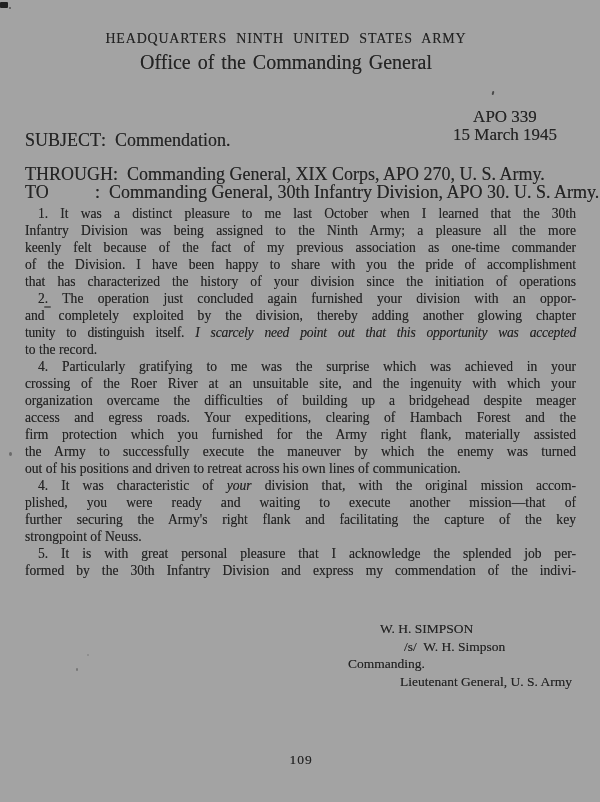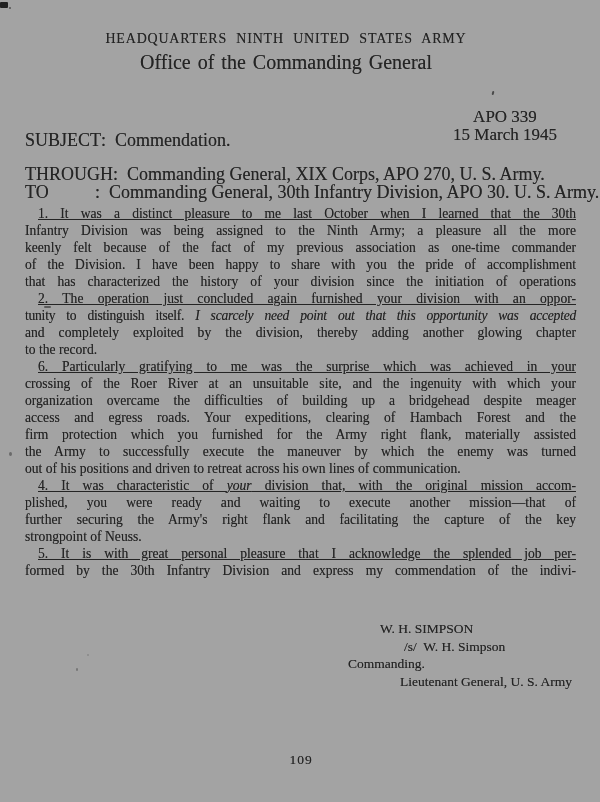--- a/index.html
+++ b/index.html
@@ -26,21 +26,21 @@
   .meta-row{white-space:nowrap;}
   .meta-row.gap{margin-top:16px;}
   .meta-label{display:inline-block;min-width:70px;}
   .meta-sep{display:inline-block;width:14px;}
 
   
   .body{position:absolute;top:205px;left:25px;width:551px;
         font-size:13.6px;line-height:17px;}
   .pline{text-align:justify;text-align-last:justify;}
   .pline.last{text-align-last:left;}
-  .pline.first{text-indent:13px;text-decoration:underline;}
+  .pline.first{text-indent:13px;}
   .pline.tight{letter-spacing:-.25px;word-spacing:-1.2px;}
   .ital{font-style:italic;}
 
   
   .sig{position:absolute;top:620px;left:348px;width:216px;
        font-size:13.5px;line-height:17.5px;}
   .sig-line{white-space:pre;}
   .sig-line:nth-child(1){padding-left:32px;}
   .sig-line:nth-child(2){padding-left:56px;}
   .sig-line:nth-child(4){padding-left:52px;}
@@ -91,26 +91,26 @@
   <div class="body" id="letter-body">
       <div class="para">
         <div class="pline first"><span>1. It was a distinct pleasure to me last October when I learned that the 30th</span></div>
         <div class="pline"><span>Infantry Division was being assigned to the Ninth Army; a pleasure all the more</span></div>
         <div class="pline"><span>keenly felt because of the fact of my previous association as one-time commander</span></div>
         <div class="pline"><span>of the Division. I have been happy to share with you the pride of accomplishment</span></div>
         <div class="pline"><span>that has characterized the history of your division since the initiation of operations</span></div>
       </div>
       <div class="para">
         <div class="pline first"><span>2. The operation just concluded again furnished your division with an oppor-</span></div>
+        <div class="pline"><span>and completely exploited by the division, thereby adding another glowing chapter</span></div>
         <div class="pline tight"><span>tunity to distinguish itself. </span><span class="ital">I scarcely need point out that this opportunity was accepted</span></div>
-        <div class="pline"><span>and completely exploited by the division, thereby adding another glowing chapter</span></div>
         <div class="pline last"><span>to the record.</span></div>
       </div>
       <div class="para">
-        <div class="pline first"><span>6. Particularly gratifying to me was the surprise which was achieved in your</span></div>
+        <div class="pline first"><span>4. Particularly gratifying to me was the surprise which was achieved in your</span></div>
         <div class="pline"><span>crossing of the Roer River at an unsuitable site, and the ingenuity with which your</span></div>
         <div class="pline"><span>organization overcame the difficulties of building up a bridgehead despite meager</span></div>
         <div class="pline"><span>access and egress roads. Your expeditions, clearing of Hambach Forest and the</span></div>
         <div class="pline"><span>firm protection which you furnished for the Army right flank, materially assisted</span></div>
         <div class="pline"><span>the Army to successfully execute the maneuver by which the enemy was turned</span></div>
         <div class="pline last"><span>out of his positions and driven to retreat across his own lines of communication.</span></div>
       </div>
       <div class="para">
         <div class="pline first"><span>4. It was characteristic of </span><span class="ital">your</span><span> division that, with the original mission accom-</span></div>
         <div class="pline"><span>plished, you were ready and waiting to execute another mission—that of</span></div>

